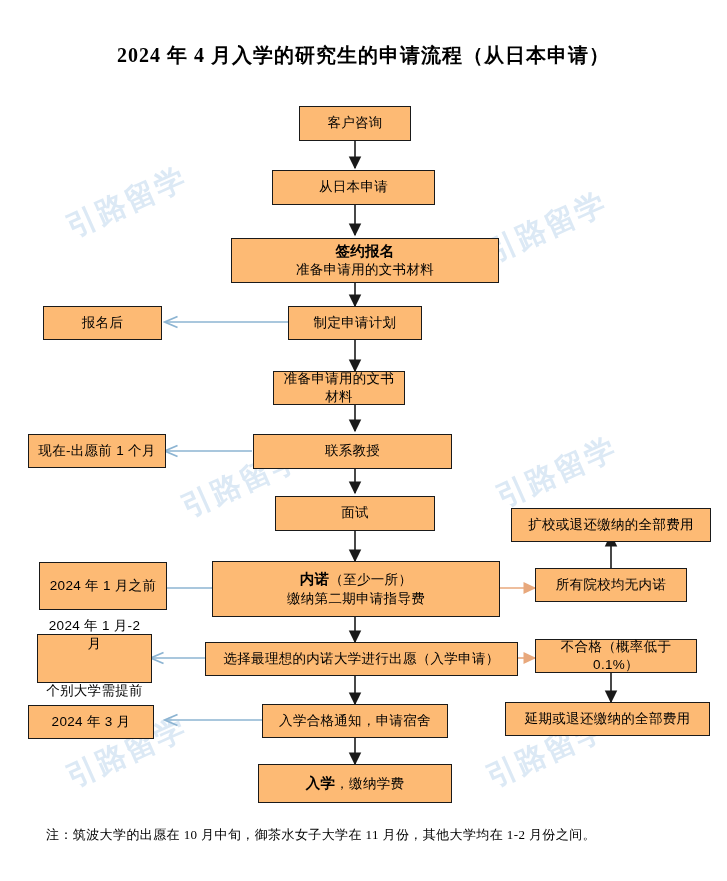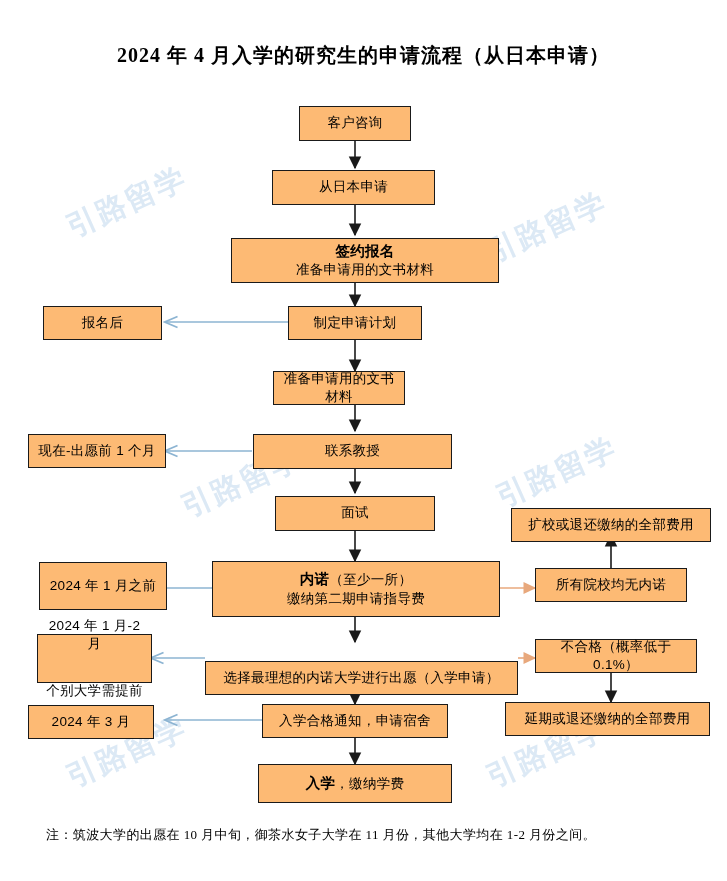--- a/index.html
+++ b/index.html
@@ -174,21 +174,21 @@
 
   <div class="box" style="left:275px; top:496px; width:160px; height:35px;">
     <span class="ln1">面试</span>
   </div>
 
   <div class="box" style="left:212px; top:561px; width:288px; height:56px;">
     <span class="ln1"><span class="inline-strong">内诺</span><span>（至少一所）</span></span>
     <span class="ln2">缴纳第二期申请指导费</span>
   </div>
 
-  <div class="box" style="left:205px; top:642px; width:313px; height:32px;margin-top:19px;">
+  <div class="box" style="left:205px; top:642px; width:313px; height:32px;">
     <span class="ln1">选择最理想的内诺大学进行出愿（入学申请）</span>
   </div>
 
   <div class="box" style="left:262px; top:704px; width:186px; height:34px;">
     <span class="ln1">入学合格通知，申请宿舍</span>
   </div>
 
   <div class="box" style="left:258px; top:764px; width:194px; height:39px;">
     <span class="ln1"><span class="inline-strong">入学</span><span>，缴纳学费</span></span>
   </div>

